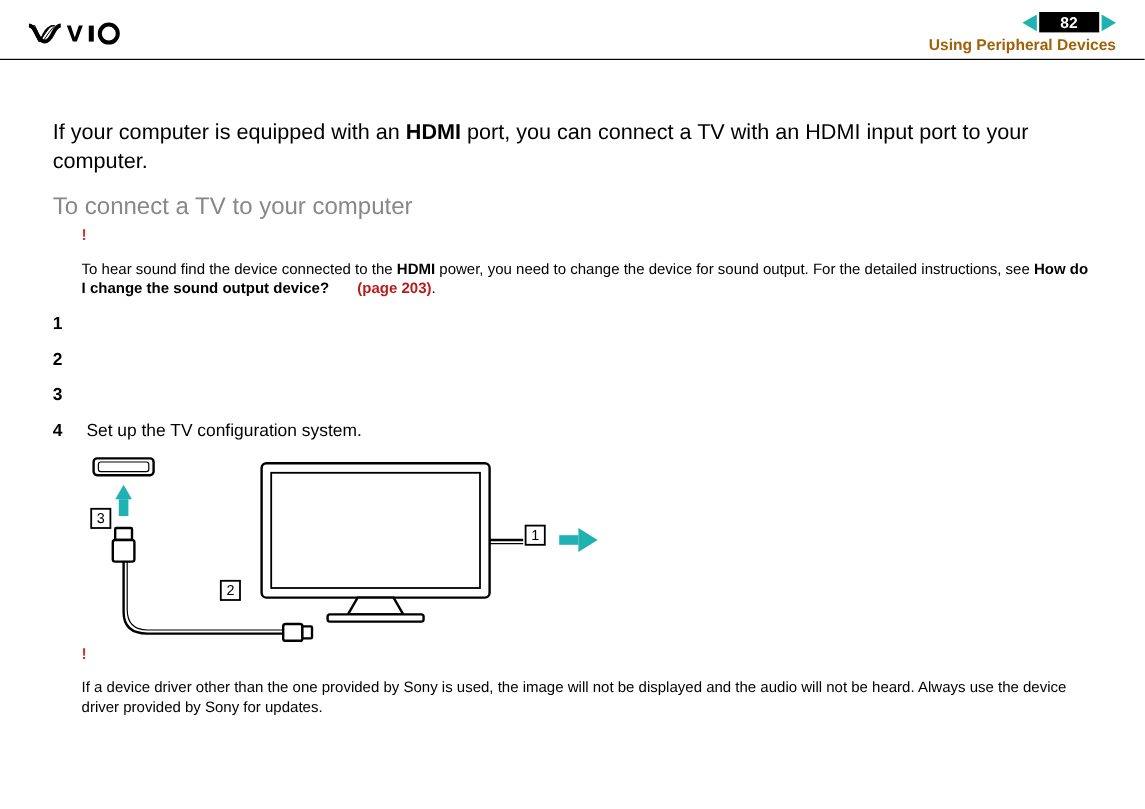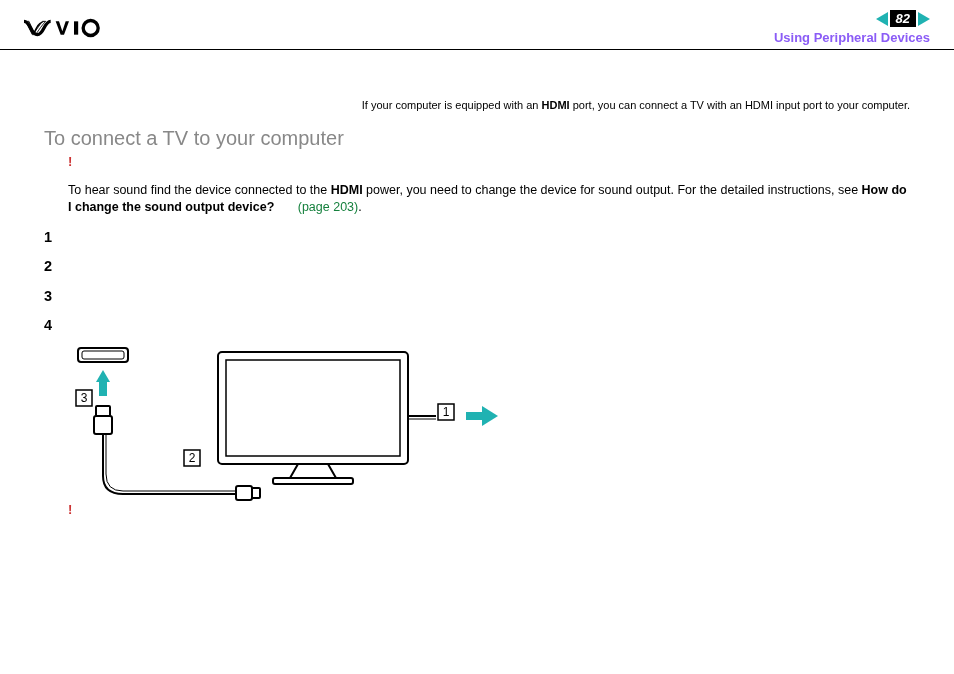--- a/index.html
+++ b/index.html
@@ -30,28 +30,27 @@
   .nav-arrow-right {
     width: 0; height: 0;
     border-top: 7px solid transparent;
     border-bottom: 7px solid transparent;
     border-left: 12px solid #20b2b2;
   }
   .page-num-box {
     background: #000;
     color: #fff;
     font-weight: bold;
-    font-style: italic;
     font-size: 13px;
-    padding: 1px 6px;
+    padding: 1px 18px;
   }
   .breadcrumb {
     font-weight: bold;
     font-size: 13px;
-    color: #8b5cf6;
+    color: #a16207;
     margin-left: 6px;
   }
   .header-nav-row {
     display: flex;
     flex-direction: column;
     align-items: flex-end;
     gap: 3px;
   }
   .nav-group {
     display: flex;
@@ -61,24 +60,23 @@
   .content {
     padding: 48px 44px 20px 44px;
   }
   h1 {
     color: #3333cc;
     font-weight: normal;
     font-size: 26px;
     margin-bottom: 10px;
   }
   .para {
-    font-size: 11px;
+    font-size: 18px;
     line-height: 1.35;
     margin-bottom: 10px;
-    text-align: right;
   }
   .bold { font-weight: bold; }
   h2 {
     color: #888;
     font-weight: normal;
     font-size: 20px;
     margin-top: 14px;
     margin-bottom: 18px;
   }
   .note {
@@ -93,21 +91,21 @@
     left: 24px;
     top: -14px;
     color: #cc3333;
     font-weight: bold;
     font-size: 13px;
   }
   .note-wrapper {
     position: relative;
     padding-top: 14px;
   }
-  .link { color: #15803d; font-weight: normal; padding-left: 20px; }
+  .link { color: #b91c1c; font-weight: bold; padding-left: 20px; }
   ol.steps {
     list-style: none;
     font-size: 14.5px;
   }
   ol.steps li {
     display: flex;
     gap: 14px;
     margin-bottom: 10px;
     line-height: 1.35;
   }
@@ -167,20 +165,21 @@
       <span class="num">1</span>
     </li>
     <li>
       <span class="num">2</span>
     </li>
     <li>
       <span class="num">3</span>
     </li>
     <li>
       <span class="num">4</span>
+      <span><span>Set up the TV configuration system.</span></span>
     </li>
   </ol>
 
   <div class="diagram">
     <svg width="440" height="160" viewBox="0 0 440 160">
 
       <g>
         <rect x="10" y="2" width="50" height="14" rx="3" fill="none" stroke="#000" stroke-width="2"></rect>
         <rect x="14" y="5" width="42" height="8" rx="2" fill="none" stroke="#000" stroke-width="1"></rect>
       </g>
@@ -219,14 +218,15 @@
 
       <g fill="#20b2b2">
         <rect x="398" y="66" width="16" height="8"></rect>
         <polygon points="414,60 414,80 430,70"></polygon>
       </g>
     </svg>
   </div>
 
   <div class="note-wrapper">
     <div class="note-mark">!</div>
+    <p class="note">If a device driver other than the one provided by Sony is used, the image will not be displayed and the audio will not be heard. Always use the device driver provided by Sony for updates.</p>
   </div>
 </div>
 
 </body></html>

